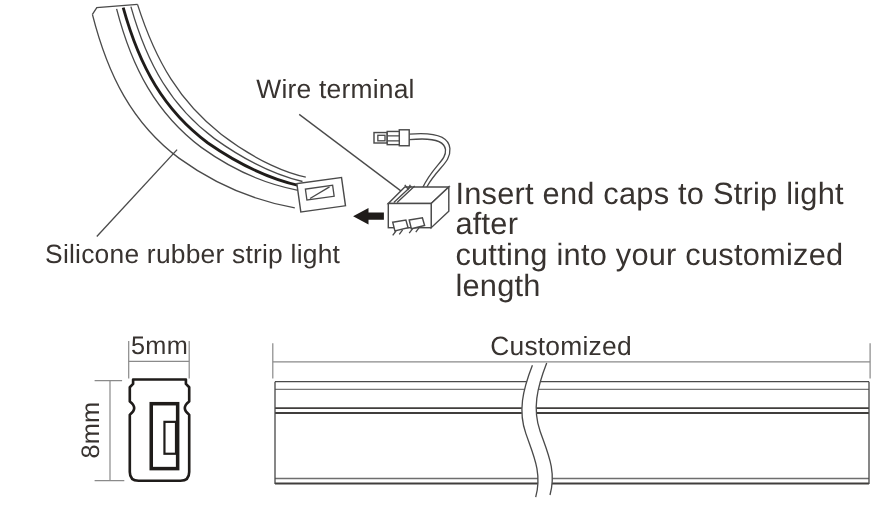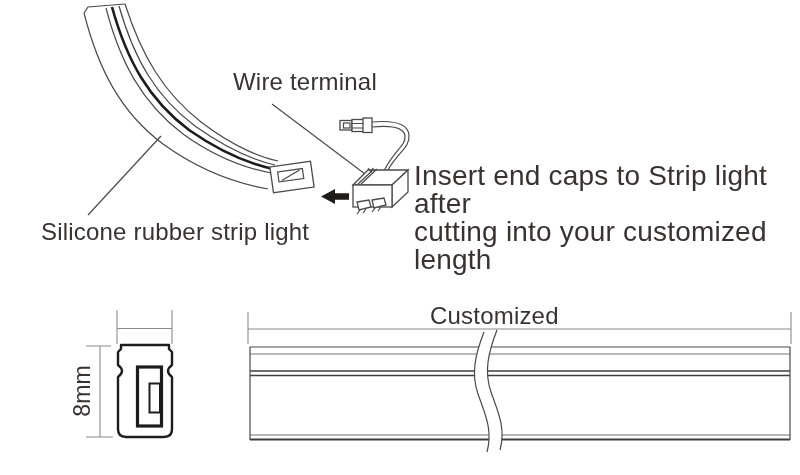--- a/index.html
+++ b/index.html
@@ -24,21 +24,21 @@
     position: absolute;
     color: var(--text-color, #383330);
     letter-spacing: 0.2px;
     white-space: nowrap;
   }
   .lbl-wire-terminal   { left: 189px; top: 68px;  font-size: 24px; margin-left: 44px; }
   .lbl-strip-light     { left: 10px;  top: 218px; font-size: 24px; margin-left: 31px; }
   .lbl-note            { left: 414px; top: 162px; font-size: 28px; line-height: 28px; white-space: pre-line; width: 380px; }
   .lbl-5mm             { left: 115px; top: 301px; width: 60px; text-align: center; font-size: 23px; }
   .lbl-8mm             { left: 50px;  top: 378px; width: 64px; height: 26px; text-align: center; font-size: 23px; transform: rotate(-90deg); }
-  .lbl-customized      { left: 430px; top: 302px; width: 160px; text-align: left; font-size: 24px; }
+  .lbl-customized      { left: 430px; top: 302px; width: 160px; text-align: center; font-size: 24px; }
 
   .ln      { stroke: var(--line-color, #4a4a4a); fill: none; stroke-width: 1.2; }
   .ln-dark { stroke: var(--dark-line-color, #1f1c1a); fill: none; }
   .dim     { stroke: var(--dim-line-color, #8a8a8a); fill: none; stroke-width: 1.1; }
   .face    { fill: #ffffff; stroke: var(--line-color, #4a4a4a); stroke-width: 1.3; }
   .fill-dark { fill: var(--dark-line-color, #1f1c1a); stroke: none; }
   .mask    { fill: #ffffff; stroke: none; }
 </style>
 </head>
 <body>
@@ -140,17 +140,18 @@
     </g>
   </svg>
 
   <div class="label lbl-wire-terminal">Wire terminal</div>
 
   <div class="label lbl-strip-light">Silicone rubber strip light</div>
 
   <div class="label lbl-note">Insert end caps to Strip light after
 cutting into your customized length</div>
 
+  <div class="label lbl-5mm">5mm</div>
 
   <div class="label lbl-8mm">8mm</div>
 
   <div class="label lbl-customized">Customized</div>
 </div>
 
 </body></html>

